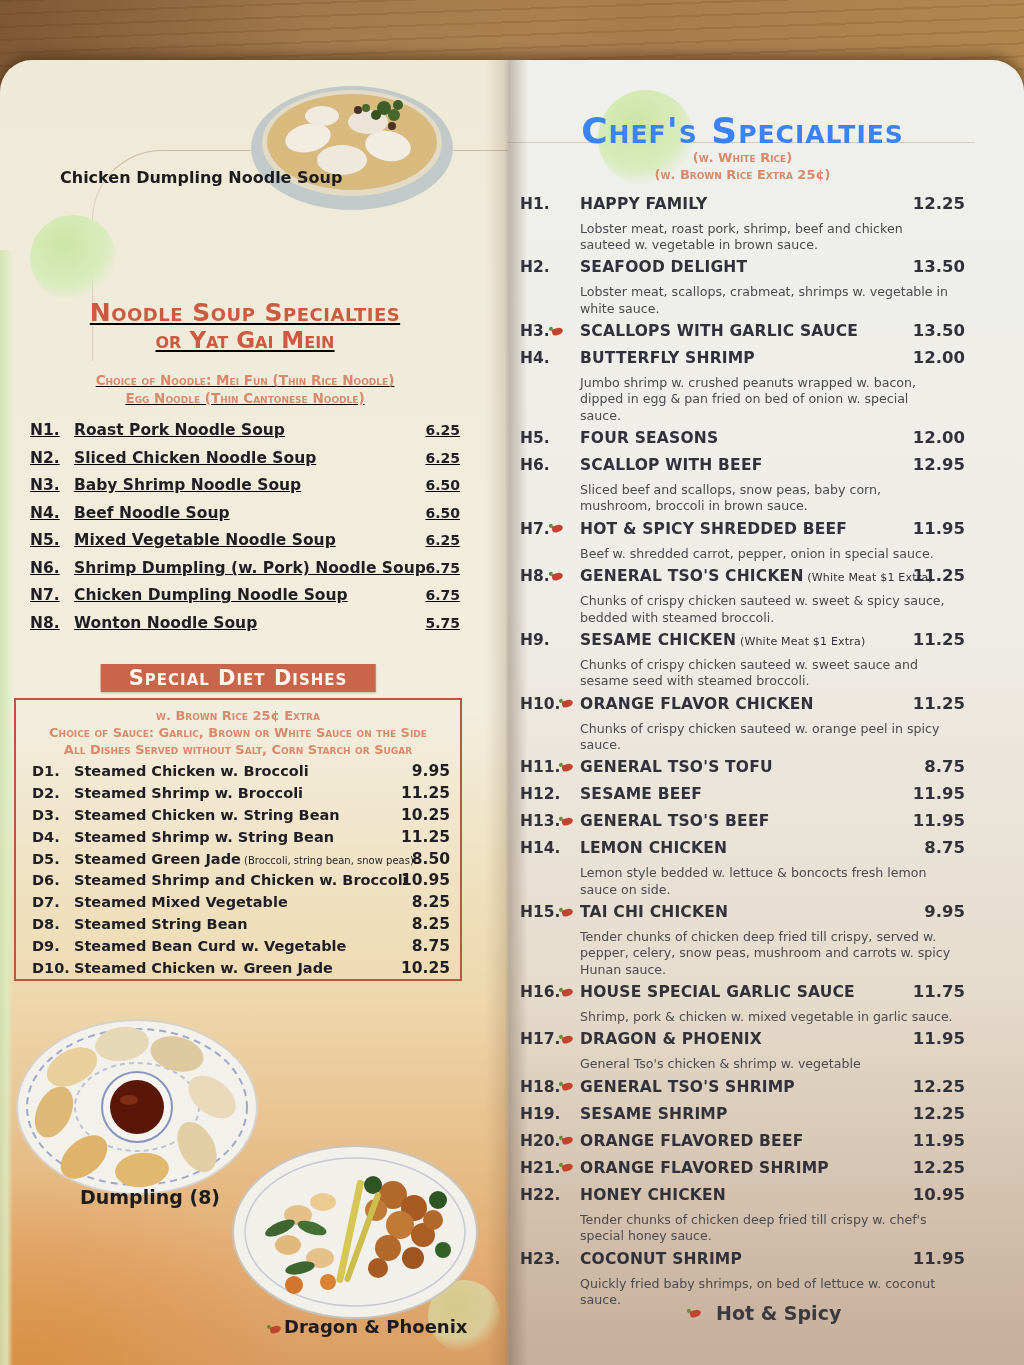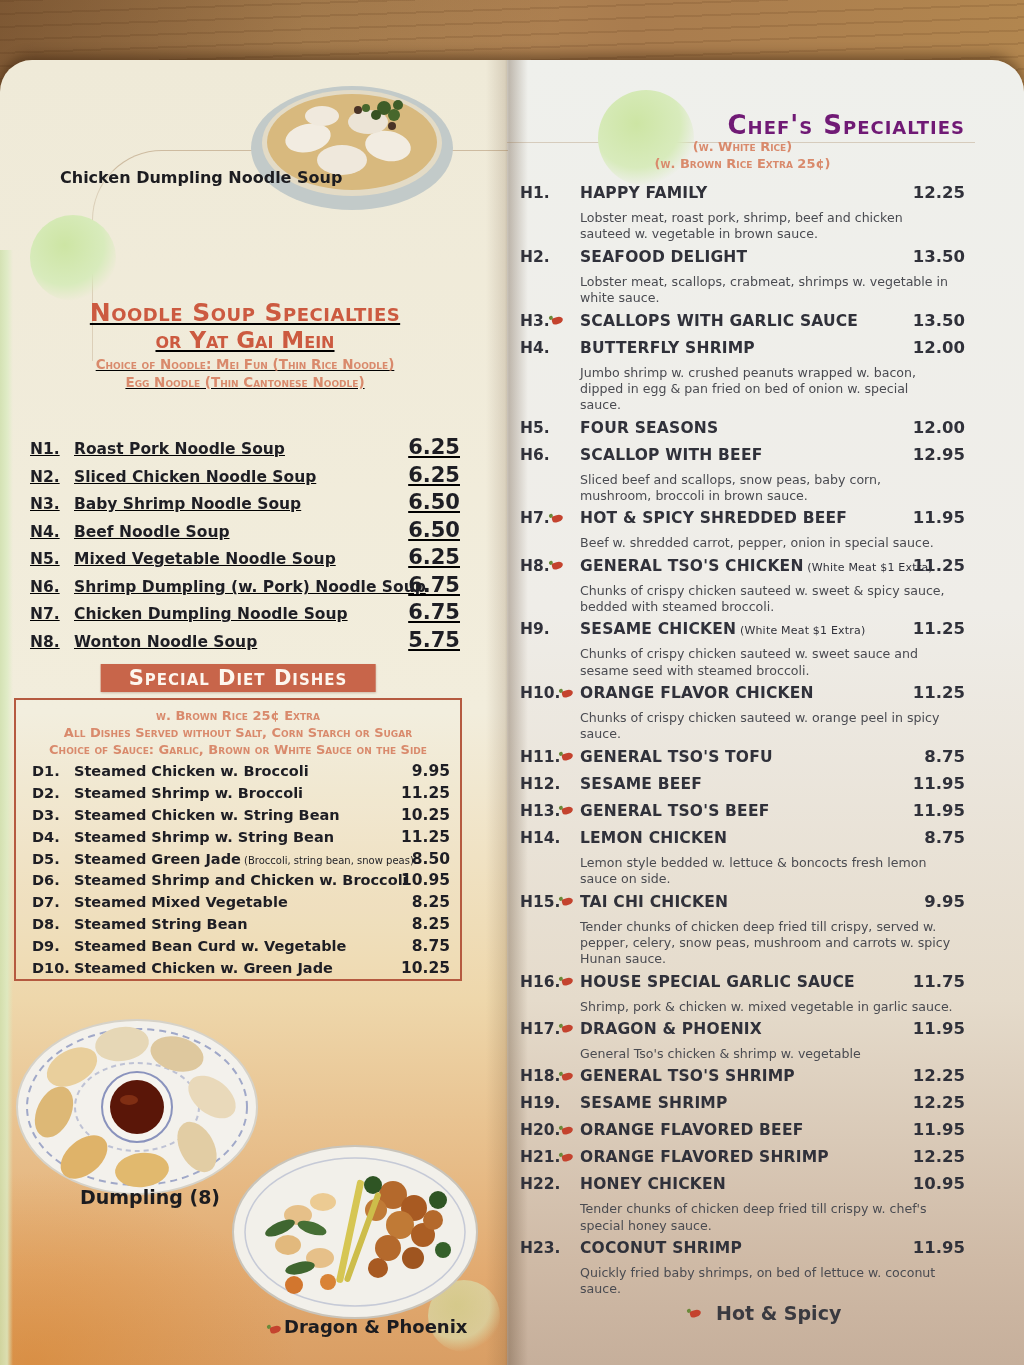--- a/index.html
+++ b/index.html
@@ -38,50 +38,50 @@
   .cap{position:absolute;color:#1c1c20;font-weight:bold;}
   .cap-top{left:60px;top:168px;font-size:16px;}
   .cap-dump{left:80px;top:1186px;font-size:19px;}
   .cap-dragon{left:268px;top:1316px;font-size:18px;}
 
   .noodle-sec{position:absolute;left:30px;top:300px;width:430px;text-align:center;text-decoration:underline;}
   .sec-title{font-variant:small-caps;font-weight:bold;color:#cc5a40;line-height:1.05;}
   .noodle-sec .t1{font-size:25px;letter-spacing:.5px;}
   .noodle-sec .t2{font-size:23px;margin-top:2px;}
   .sec-sub{font-variant:small-caps;color:#d98a6c;font-size:13.5px;line-height:1.3;font-weight:bold;}
-  .noodle-sec .subs{margin-top:4px;}
+  .noodle-sec .subs{margin-top:20px;}
 
   .mrow{display:flex;align-items:baseline;color:#1e1e24;font-weight:bold;}
   .num{flex:0 0 auto;display:inline-flex;align-items:center;}
   .nm{flex:1 1 auto;text-align:left;min-width:0;white-space:nowrap;}
   .pr{flex:0 0 auto;text-align:right;}
   .note{font-weight:normal;}
   .desc{font-weight:normal;color:#4a4b51;text-align:left;}
 
   .noodle-list{margin-top:14px;text-align:left;}
   .noodle-list .mrow{height:27.5px;font-size:15.5px;}
   .noodle-list .num{width:44px;}
-  .noodle-list .pr{width:58px;font-size:21px;margin-top:30px;}
+  .noodle-list .pr{width:58px;font-size:14px;}
 
   .diet-box{position:absolute;left:14px;top:698px;width:448px;height:283px;
     border:2px solid #b55a40;box-sizing:border-box;background:rgba(255,255,255,.06);}
   .diet-title{position:absolute;left:50%;top:-36px;transform:translateX(-50%);
     background:#c8654a;color:#fdf6ee;font-variant:small-caps;font-weight:bold;font-size:21px;
     padding:2px 28px;white-space:nowrap;letter-spacing:1px;box-shadow:0 1px 2px rgba(90,40,20,.25);}
   .diet-subs{margin-top:7px;text-align:center;}
   .diet-subs .sec-sub{font-size:13px;line-height:1.32;}
   .diet-list{padding:4px 10px 0 16px;}
   .diet-list .mrow{height:21.8px;font-size:14.5px;}
   .diet-list .num{width:42px;}
   .diet-list .pr{width:52px;font-size:15.5px;}
   .diet-list .note{font-size:10px;}
 
   .chef-sec{position:absolute;left:520px;top:88px;width:445px;}
   .chef-head{text-align:center;}
-  .chef-head .t1{font-size:26px;margin-top:24px;letter-spacing:1px;color:#701a75;text-align:right;}
+  .chef-head .t1{font-size:36px;margin-top:24px;letter-spacing:1px;color:#3b82f6;}
   .chef-head .sec-sub{font-size:13px;}
   .chef-list{margin-top:10px;}
   .chef-list .mrow{min-height:27px;font-size:15.5px;color:#30313a;}
   .chef-list .num{width:60px;font-size:15.5px;}
   .chef-list .nm{letter-spacing:.2px;}
   .chef-list .pr{width:58px;font-size:16.5px;}
   .chef-list .note{font-size:11px;white-space:nowrap;}
   .chef-list .desc{margin:0 12px 4px 60px;font-size:12.6px;line-height:1.3;}
   .legend{position:absolute;left:688px;top:1302px;font-size:19px;font-weight:bold;color:#3a3a40;display:flex;align-items:center;gap:12px;}
 
@@ -231,22 +231,22 @@
         <span class="nm">Wonton Noodle Soup</span>
         <span class="pr">5.75</span>
       </div>
     </div>
 </div>
 
 <div class="diet-box">
   <div class="diet-title">Special Diet Dishes</div>
   <div class="diet-subs">
     <div class="sec-sub">w. Brown Rice 25¢ Extra</div>
+    <div class="sec-sub">Choice of Sauce: Garlic, Brown or White Sauce on the Side</div>
     <div class="sec-sub">All Dishes Served without Salt, Corn Starch or Sugar</div>
-    <div class="sec-sub">Choice of Sauce: Garlic, Brown or White Sauce on the Side</div>
   </div>
   <div class="diet-list">
       <div class="mrow">
         <span class="num">D1.</span>
         <span class="nm">Steamed Chicken w. Broccoli</span>
         <span class="pr">9.95</span>
       </div>
       <div class="mrow">
         <span class="num">D2.</span>
         <span class="nm">Steamed Shrimp w. Broccoli</span>

